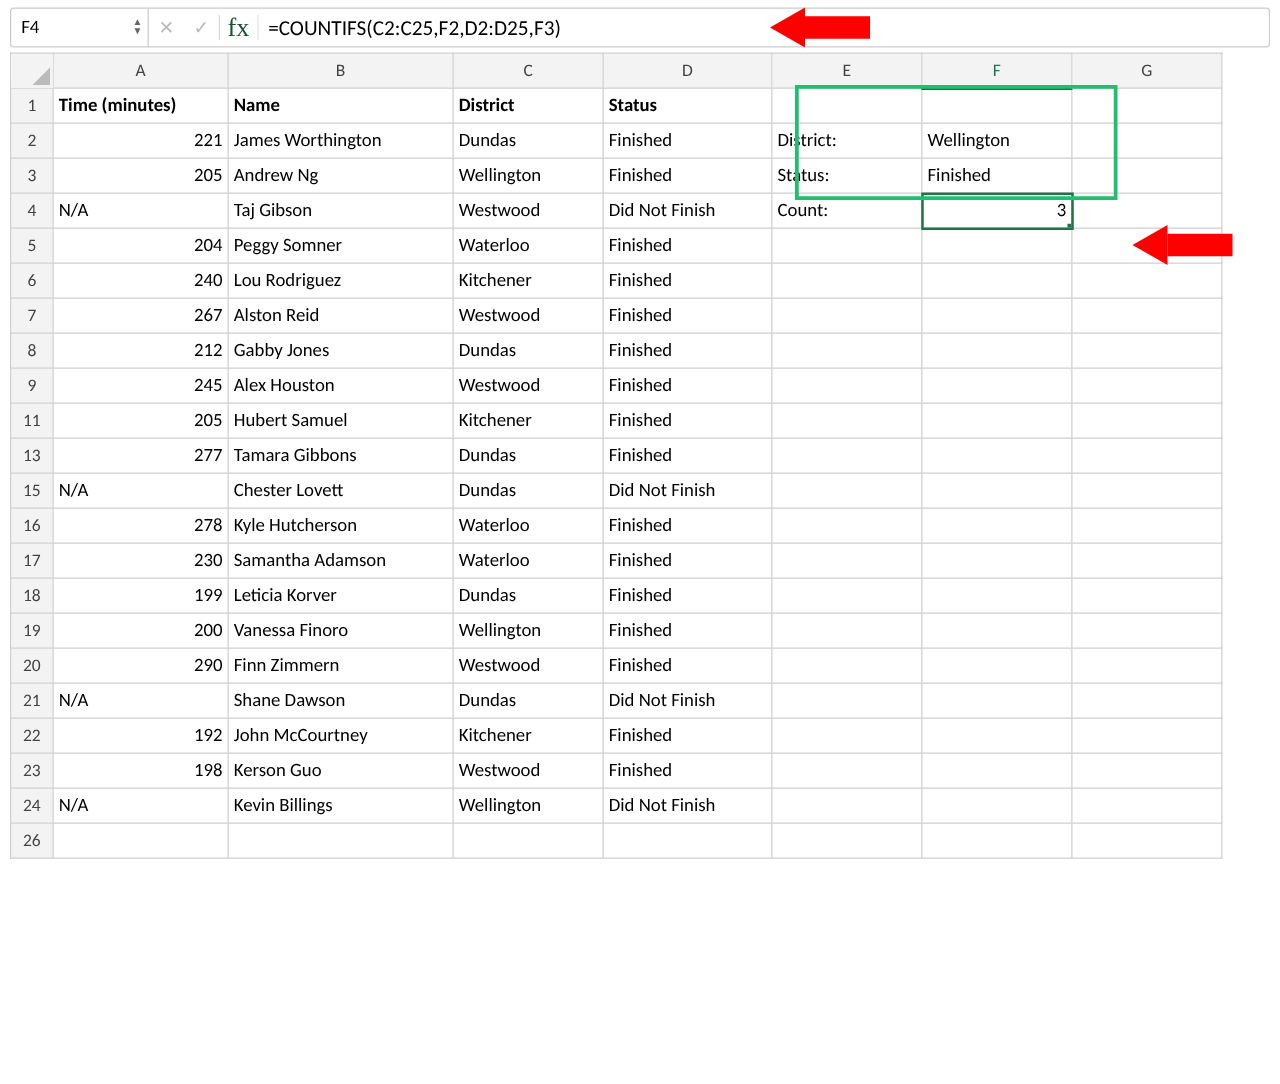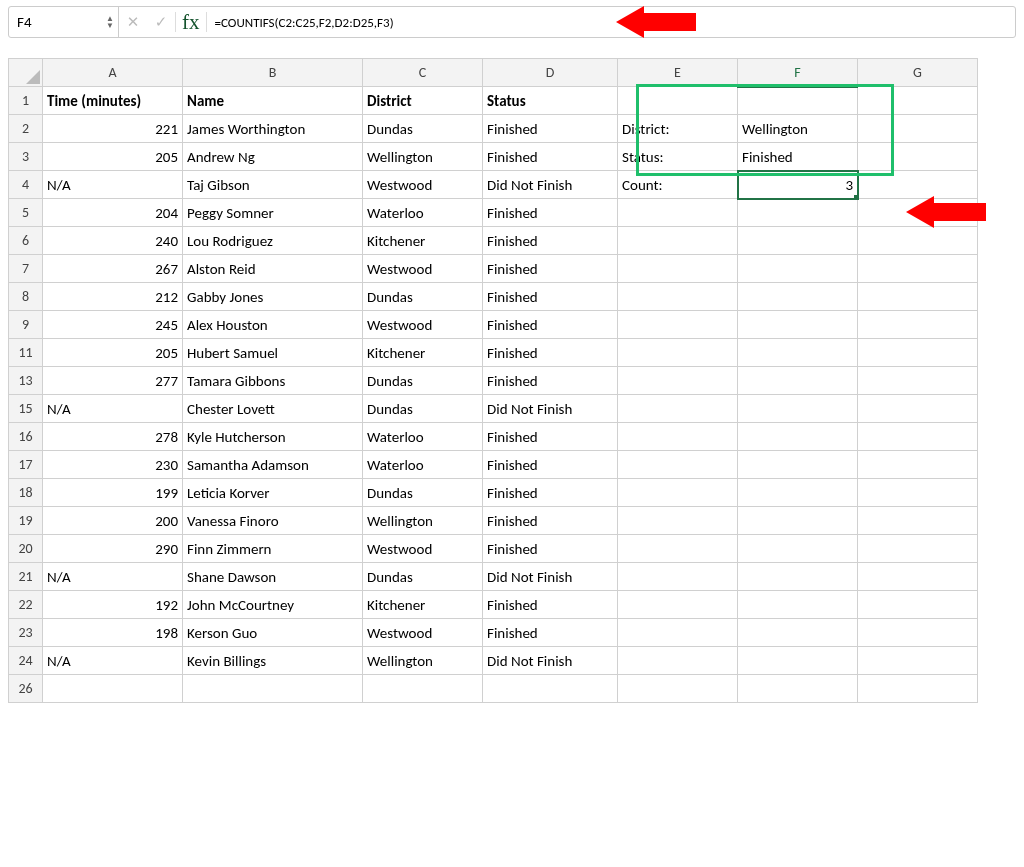--- a/index.html
+++ b/index.html
@@ -11,21 +11,21 @@
     width: 1024px;
     height: 867px;
     position: relative;
   }
   .formula-bar {
     display: flex;
     align-items: center;
     border: 1px solid #ccc;
     border-radius: 3px;
     height: 32px;
-    margin: 6px 8px 20px 8px;
+    margin: 6px 8px 4px 8px;
     background: #fff;
   }
   .namebox {
     width: 110px;
     display: flex;
     align-items: center;
     border-right: 1px solid #ccc;
     height: 100%;
     padding-left: 8px;
     position: relative;
@@ -52,21 +52,21 @@
     font-family: "Times New Roman", serif;
     font-size: 21px;
     color: #14532d;
     padding: 0 6px;
   }
   .fb-sep { width:1px; height:20px; background:#ddd; }
   .formula-input {
     flex: 1;
     border: none;
     outline: none;
-    font-size: 13px;
+    font-size: 17px;
     padding-left: 8px;
     font-family: Calibri, Arial, sans-serif;
   }
 
   .sheet {
     position: relative;
     margin: 0 8px;
   }
   table {
     border-collapse: collapse;

